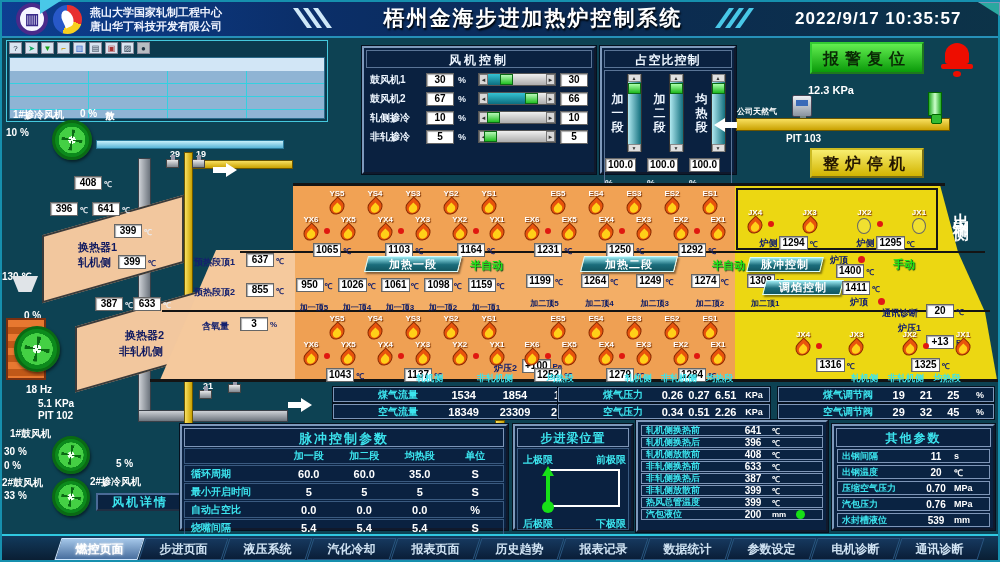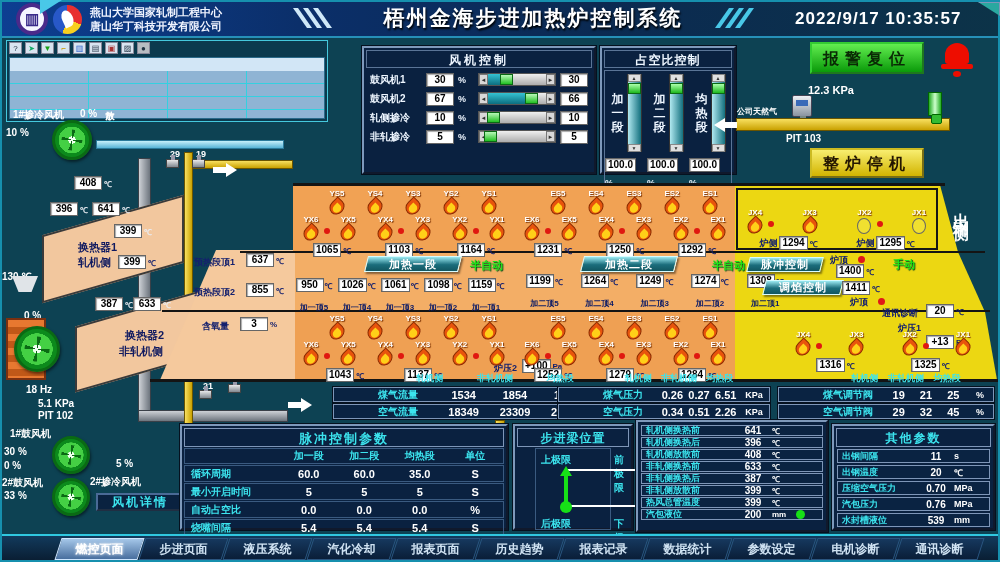--- a/index.html
+++ b/index.html
@@ -160,21 +160,21 @@
   
   .phead { display:flex; align-items:center; height:16px; border:1px solid #3a5a80; margin:1px 2px; }
   .phead .pl { width:96px; }
   .phead .pwrap { flex:1; display:flex; }
   .phead .pc { flex:1; text-align:center; color:#3ce4ee; font-weight:bold; font-size:10px; }
   .prow { display:flex; align-items:center; height:17px; border:1px solid #3a5a80; margin:1px 2px; }
   .prow .pl { width:96px; color:#3ce4ee; font-weight:bold; font-size:10px; padding-left:6px; }
   .prow .pv { flex:1; text-align:center; color:#fff; font-size:11px; font-weight:bold; }
 
   
-  #beam-body { position:relative; height:82px; border:1px solid #3a5a80; margin:1px 20px; }
+  #beam-body { position:relative; height:82px; border:1px solid #3a5a80; margin:1px 2px; }
   .beamlbl { position:absolute; color:#3ce4ee; font-weight:bold; font-size:10px; }
   #beam-rect { position:absolute; left:30px; top:20px; width:72px; height:38px; border:2px solid #fff; }
   #beam-dot { position:absolute; left:24px; top:52px; width:12px; height:12px; border-radius:50%; background:#17e017; }
   #beam-arrow { position:absolute; left:28px; top:26px; width:4px; height:28px; background:#17e017; }
   #beam-arrow::before { content:""; position:absolute; left:-4px; top:-9px; border-left:6px solid transparent; border-right:6px solid transparent; border-bottom:10px solid #17e017; }
 
   
   .tlrow { display:flex; align-items:center; border:1px solid #7e96b8; margin:1px 3px; height:11px; background:#0a2342; }
   .tll { width:92px; color:#3ce4ee; font-weight:bold; font-size:9px; padding-left:4px; }
   .tlv { width:38px; color:#fff; font-size:10px; font-weight:bold; text-align:center; }

